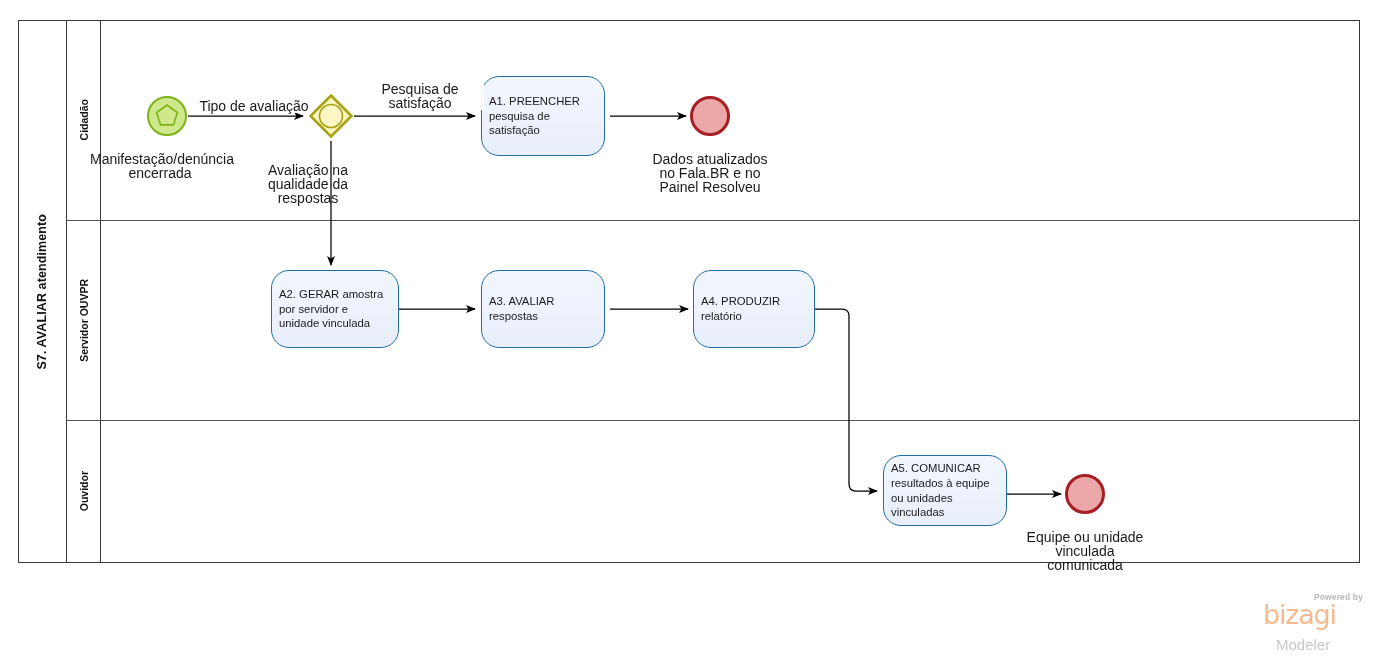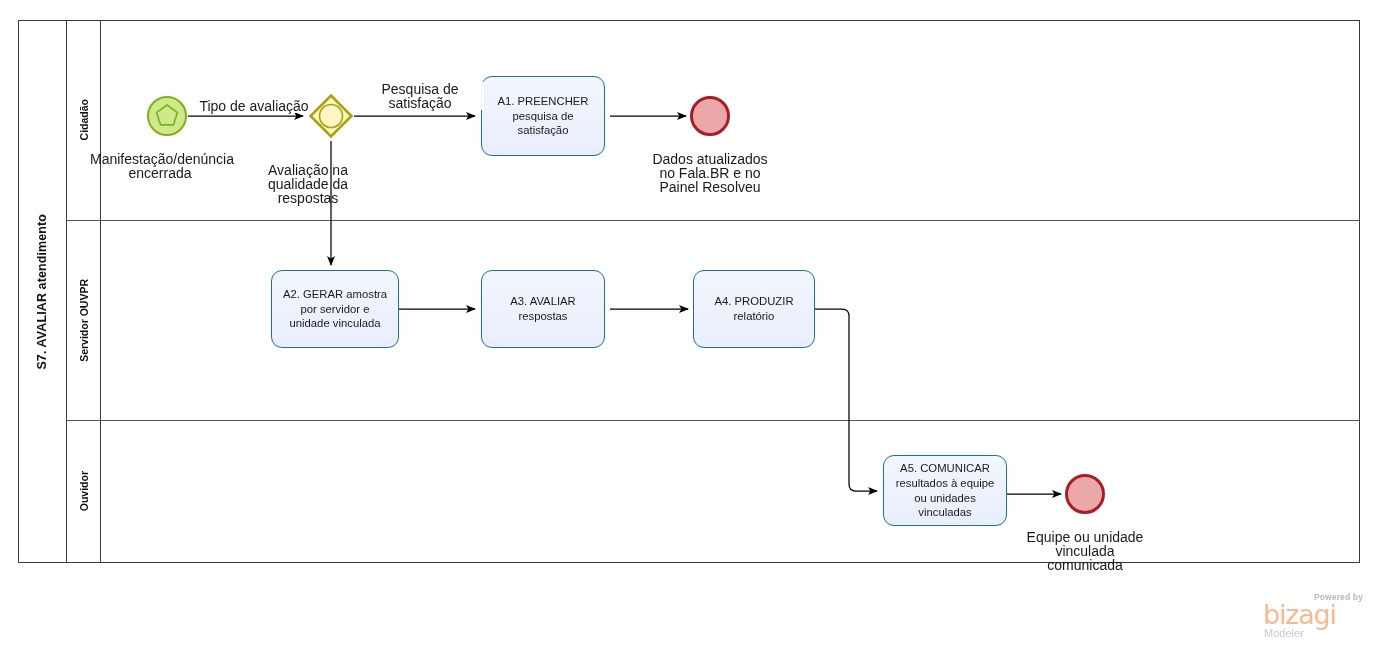--- a/index.html
+++ b/index.html
@@ -87,26 +87,25 @@
     left: 67px;
     width: 1293px;
     height: 0;
     border-top: 1.1px solid #555;
   }
   
   .task {
     position: absolute;
     box-sizing: border-box;
     border: 1.8px solid #1F6EA8;
-    border-radius: 11px;
+    border-radius: 18px;
     background: linear-gradient(180deg, #f2f6fe 0%, #e8eefb 100%);
     display: flex;
     align-items: center;
     justify-content: center;
-    text-align: center;
     color: #1a1a1a;
     font-size: 11.3px;
     line-height: 14.6px;
     padding: 16px 7px;
   }
   .task-label { display: block; }
   
   .event {
     position: absolute;
     border-radius: 50%;
@@ -160,24 +159,24 @@
     font-size: 27px;
     color: #F5BA90;
     line-height: 25px;
     letter-spacing: -1.2px;
     font-family: "DejaVu Sans", sans-serif;
     margin: 0;
     text-align: left;
     padding-left: 2px;
   }
   .bz-modeler {
-    font-size: 11px;
+    font-size: 15px;
     color: #C9C9C9;
     line-height: 12px;
-    margin: 0;
+    margin: 12px;
     text-align: left;
     padding-left: 3px;
   }
 </style>
 </head>
 <body>
 
 <div id="canvas">
 
   <div class="pool-frame"></div>

